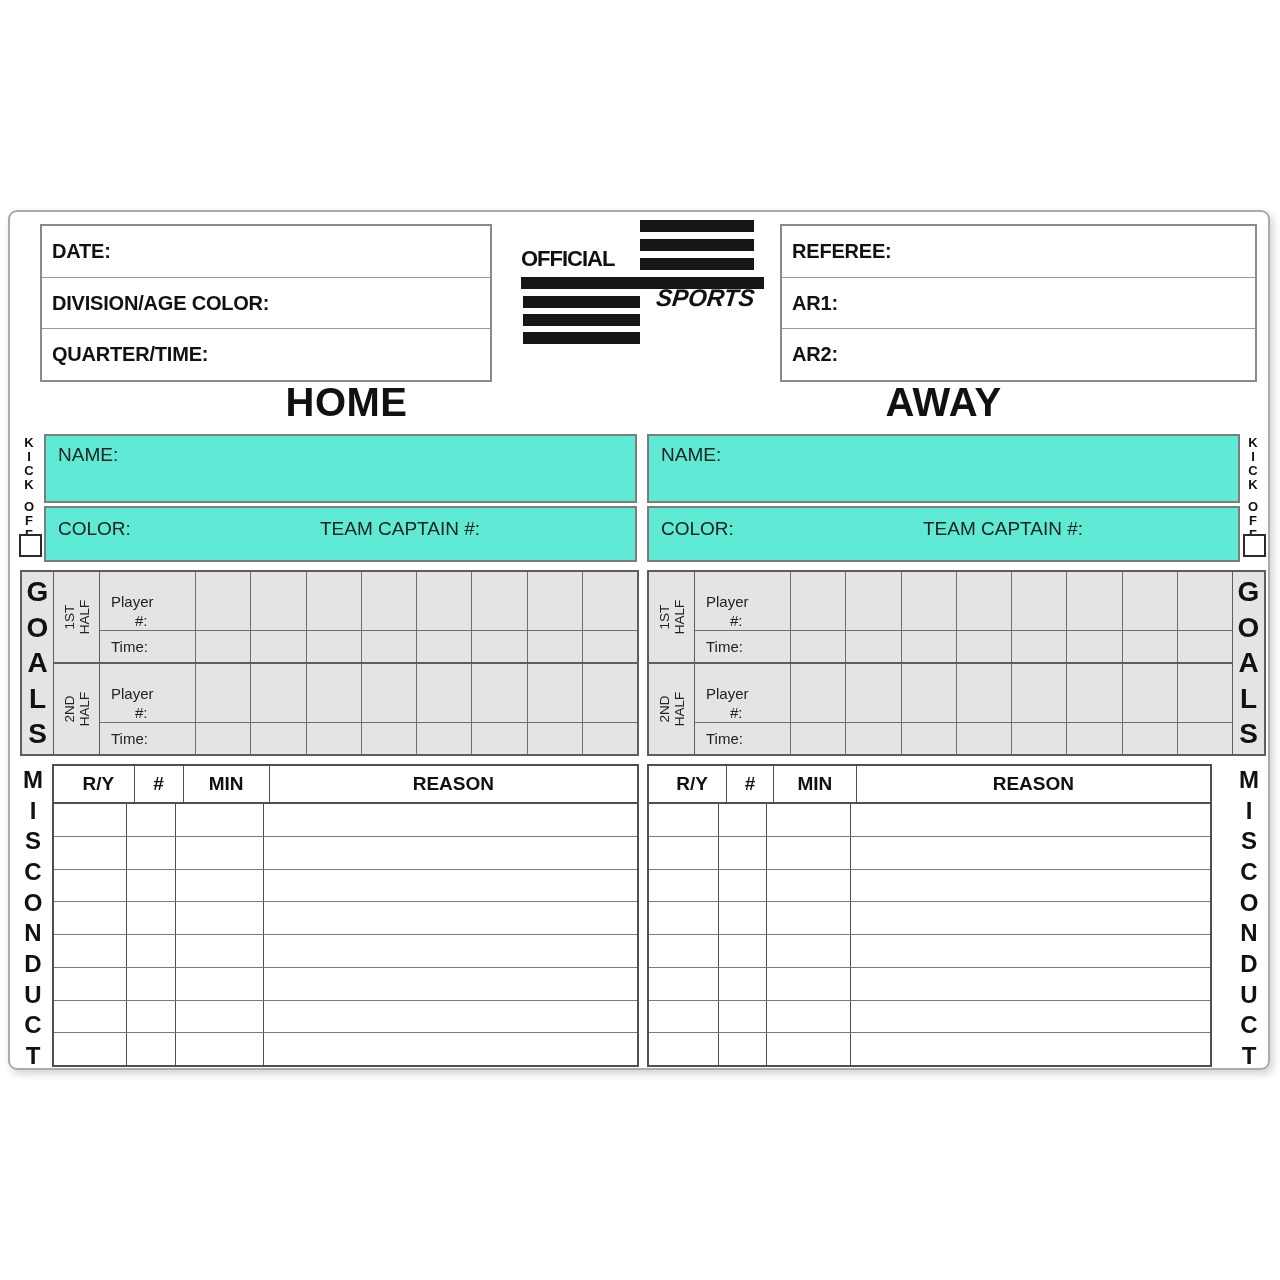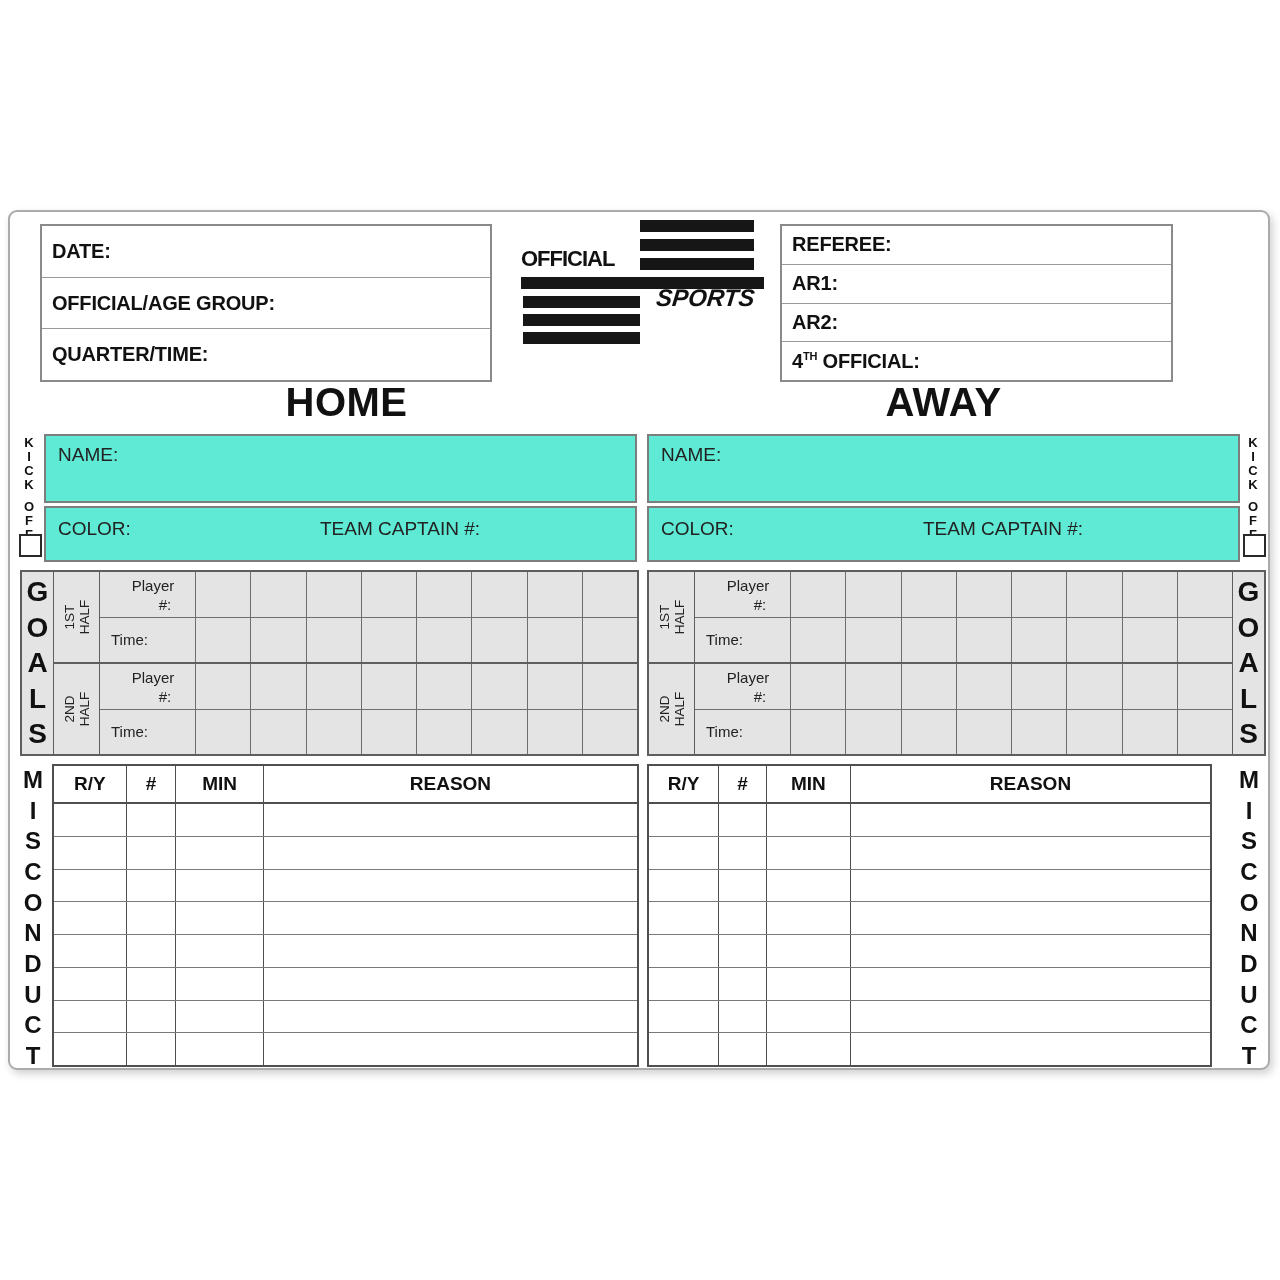--- a/index.html
+++ b/index.html
@@ -2,21 +2,21 @@
 <html><head>
 <meta charset="utf-8">
 <style>
   html,body{margin:0;padding:0;background:#ffffff;}
   .page{position:relative;width:1280px;height:1280px;background:#ffffff;font-family:"Liberation Sans",sans-serif;color:#111;overflow:hidden;}
   .card{position:absolute;left:8px;top:210px;width:1262px;height:860px;background:#ffffff;border:2px solid #ababab;border-radius:9px;box-shadow:3px 4px 8px rgba(0,0,0,0.18);box-sizing:border-box;}
 
   
   .fieldbox{position:absolute;border:2px solid #8a8a8a;background:#fff;display:flex;flex-direction:column;box-sizing:border-box;}
   .fb-left{left:30px;top:12px;width:452px;height:158px;}
-  .fb-right{left:770px;top:12px;width:393px;height:158px;}
+  .fb-right{left:770px;top:12px;width:477px;height:158px;}
   .frow{flex:1;display:flex;align-items:center;padding-left:10px;border-bottom:1px solid #9a9a9a;font-weight:bold;font-size:20px;letter-spacing:-0.2px;text-align:center;}
   .frow:last-child{border-bottom:none;}
   .frow sup{font-size:11px;vertical-align:super;line-height:0;}
 
   
   .logo{position:absolute;left:507px;top:8px;width:250px;height:118px;}
   .bar{position:absolute;background:#161616;height:12px;}
   .b1{left:123px;top:0;width:114px;}
   .b2{left:123px;top:19px;width:114px;}
   .b3{left:123px;top:38px;width:114px;}
@@ -64,35 +64,35 @@
   .g-away .gl-col{border-left:1px solid #5e5e5e;}
   .g-body{flex:1;display:flex;flex-direction:column;}
   .g-half{flex:1;display:flex;}
   .g-half.first{border-bottom:2px solid #5e5e5e;}
   .gh-label{width:46px;position:relative;border-right:1px solid #5e5e5e;box-sizing:border-box;}
   .gh-label .rot{position:absolute;left:50%;top:50%;transform:translate(-50%,-50%) rotate(-90deg);font-size:13.5px;line-height:15px;text-align:center;width:46px;color:#222;}
   .gh-rows{flex:1;display:flex;flex-direction:column;}
   .g-row{flex:1;display:flex;}
   .g-row.first{border-bottom:1px solid #6e6e6e;}
   .g-lab{width:96px;border-right:1px solid #6e6e6e;font-size:15px;color:#222;box-sizing:border-box;padding-left:11px;}
-  .g-lab.player{padding-top:4px;line-height:19px;text-align:center;}
+  .g-lab.player{padding-top:20px;line-height:19px;}
   .g-lab.player .pl2{padding-left:24px;}
   .g-lab.time{display:flex;align-items:center;}
   .g-cells{flex:1;display:flex;}
   .goal-cell{flex:1;border-right:1px solid #6e6e6e;box-sizing:border-box;}
   .goal-cell:last-child{border-right:none;}
 
   
   .mcword{position:absolute;top:556px;height:300px;width:30px;display:flex;flex-direction:column;justify-content:space-between;align-items:center;font-weight:bold;font-size:24px;line-height:24px;}
   .mw-home{left:8px;}
   .mw-away{left:1224px;}
   .mc-table{position:absolute;top:552px;height:303px;border:2px solid #4f4f4f;background:#fff;display:flex;flex-direction:column;box-sizing:border-box;}
   .mt-home{left:42px;width:587px;}
   .mt-away{left:637px;width:565px;}
-  .mc-header{height:36px;display:flex;border-bottom:2px solid #4f4f4f;font-weight:bold;font-size:19px;flex:none;}
+  .mc-header{height:36px;display:flex;border-bottom:2px solid #4f4f4f;font-weight:bold;font-size:19px;flex:none;padding-left:9px;}
   .mc-header .mc-cell{display:flex;align-items:center;justify-content:center;}
   .mc-rows{flex:1;display:flex;flex-direction:column;}
   .mc-row{flex:1;display:flex;border-bottom:1px solid #7a7a7a;}
   .mc-row:last-child{border-bottom:none;}
   .mc-cell{box-sizing:border-box;border-right:1px solid #4f4f4f;}
   .mc-cell:last-child{border-right:none;}
   .mc-ry{width:12.5%;}
   .mc-num{width:8.5%;}
   .mc-min{width:15%;}
   .mc-reason{flex:1;}
@@ -101,21 +101,21 @@
 <body>
 
 <div class="page">
   <div class="card">
 
     <div class="fieldbox fb-left">
       <div class="frow">
           <span>DATE:</span>
         </div>
       <div class="frow">
-          <span>OFFICIAL/AGE GROUP:</span>
+          <span>DIVISION/AGE COLOR:</span>
         </div>
       <div class="frow">
           <span>QUARTER/TIME:</span>
         </div>
     </div>
 
     <div class="logo">
       <div class="bar b1"></div>
       <div class="bar b2"></div>
       <div class="bar b3"></div>
@@ -129,23 +129,20 @@
 
     <div class="fieldbox fb-right">
       <div class="frow">
           <span>REFEREE:</span>
         </div>
       <div class="frow">
           <span>AR1:</span>
         </div>
       <div class="frow">
           <span>AR2:</span>
-        </div>
-      <div class="frow">
-          <span><span>4</span><sup>TH</sup><span> OFFICIAL:</span></span>
         </div>
     </div>
 
     <div class="team-title tt-home">HOME</div>
     <div class="team-title tt-away">AWAY</div>
 
     <div class="kick kick-h">
         <div class="letter">K</div>
         <div class="letter">I</div>
         <div class="letter">C</div>

